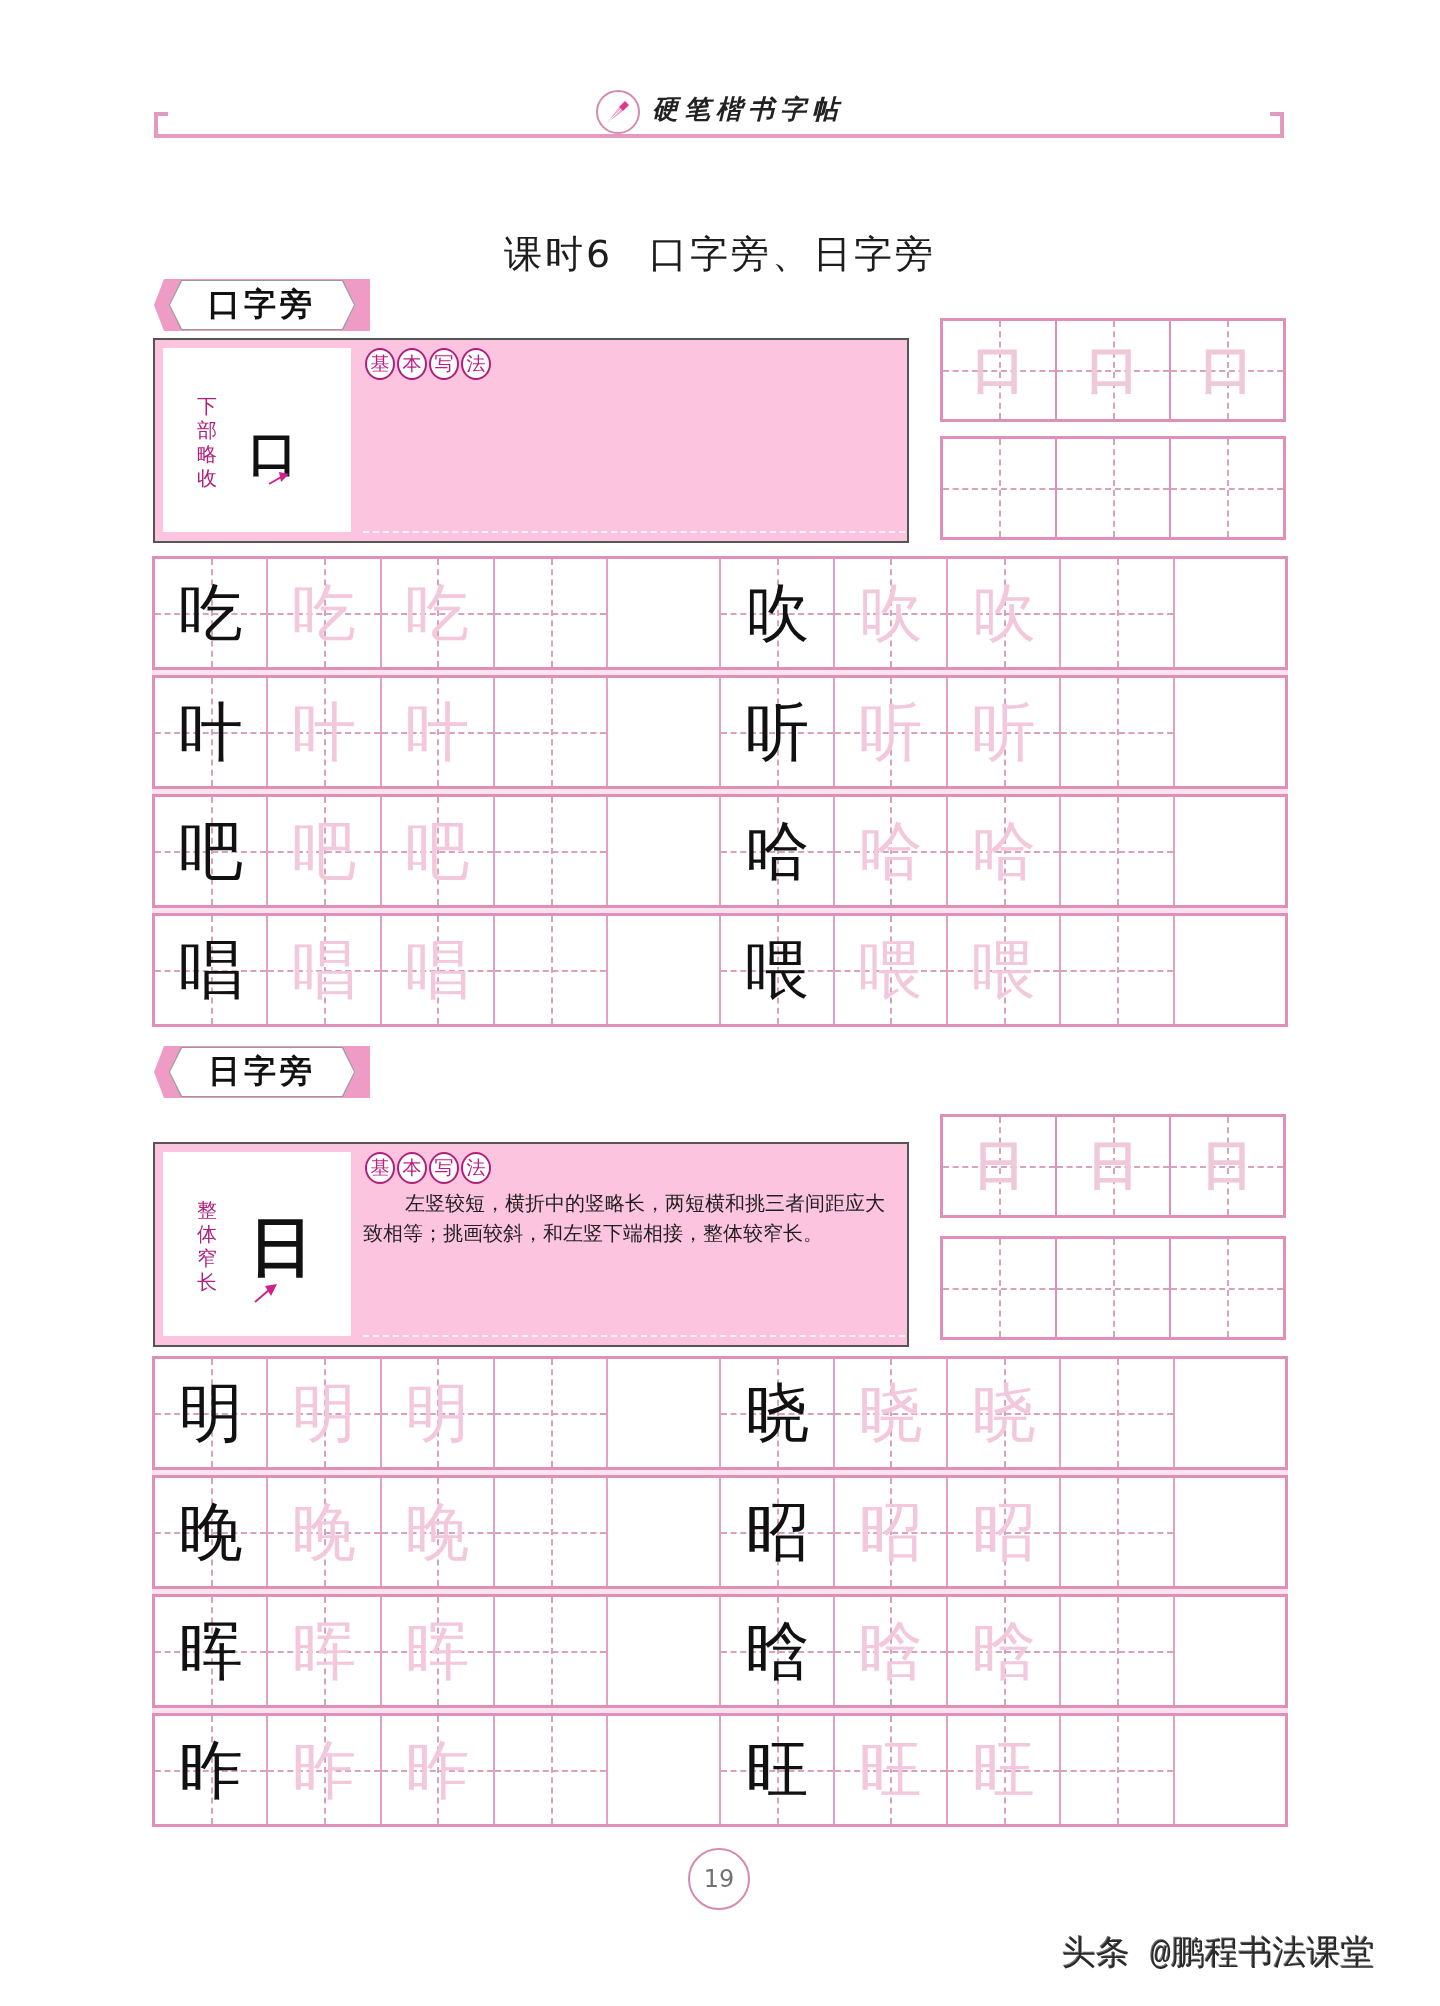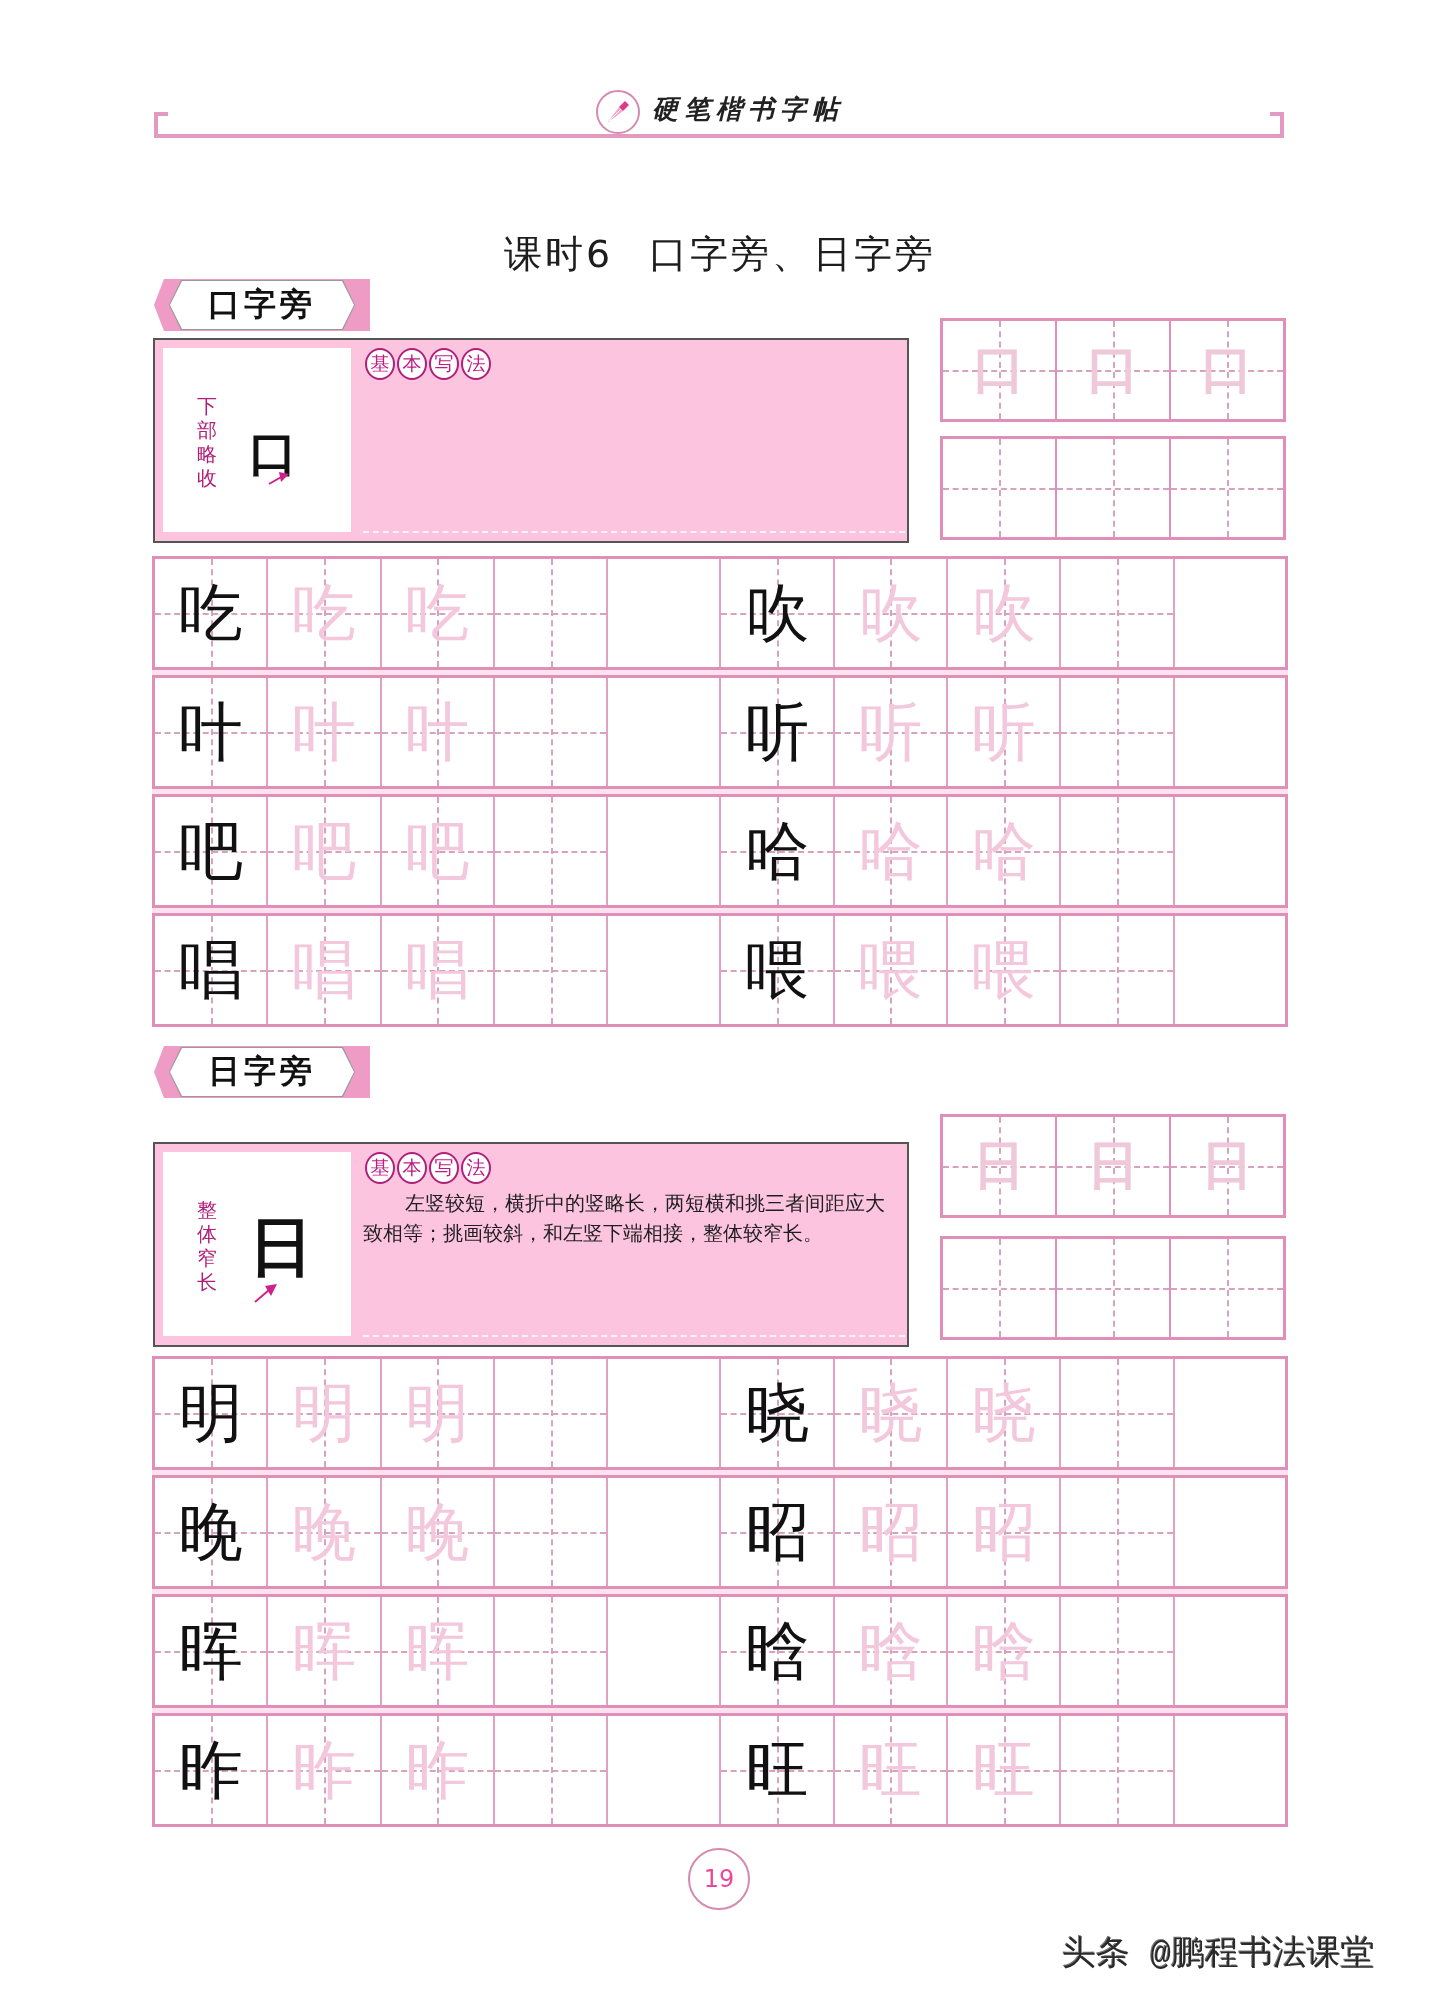--- a/index.html
+++ b/index.html
@@ -60,21 +60,21 @@
   .ch { position:absolute; inset:0; display:flex; align-items:center; justify-content:center; font-size:64px;
         font-family:"DejaVu Serif","Liberation Serif",serif; }
   .ch.model { color:#111; }
   .ch.trace { color:#f3c8dd; }
   .ch.faint { color:#efc9da; font-size:52px; font-weight:bold; }
   .gapfill { position:absolute; left:152px; width:1136px; height:8px; background:#fde3ef; }
 
   
   .pnum { position:absolute; left:688px; top:1848px; width:62px; height:62px; border-radius:50%; border:2px solid #d58bb0;
           box-sizing:border-box; display:flex; align-items:center; justify-content:center;
-          font-family:"DejaVu Sans","Liberation Sans",sans-serif; font-size:24px; color:#ec4899; }
+          font-family:"DejaVu Sans","Liberation Sans",sans-serif; font-size:24px; color:#737373; }
   .wm { position:absolute; left:1062px; top:1930px; font-family:Liberation Mono, monospace; font-size:34px; color:#2a2a2a;
         text-shadow:1px 1px 0 #fff, -1px -1px 0 #777; }
 </style>
 </head>
 <body>
 
 <div class="hdr-hook l"></div>
 <div class="hdr-hook r"></div>
 <div class="hdr-line"></div>
 <div class="hdr-badge">

